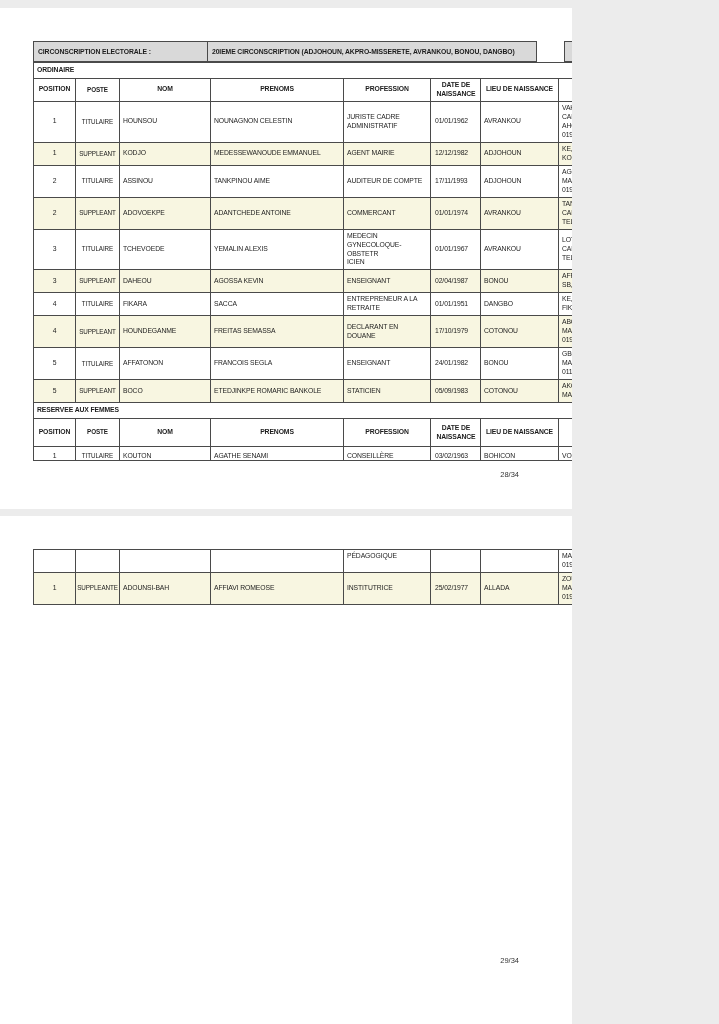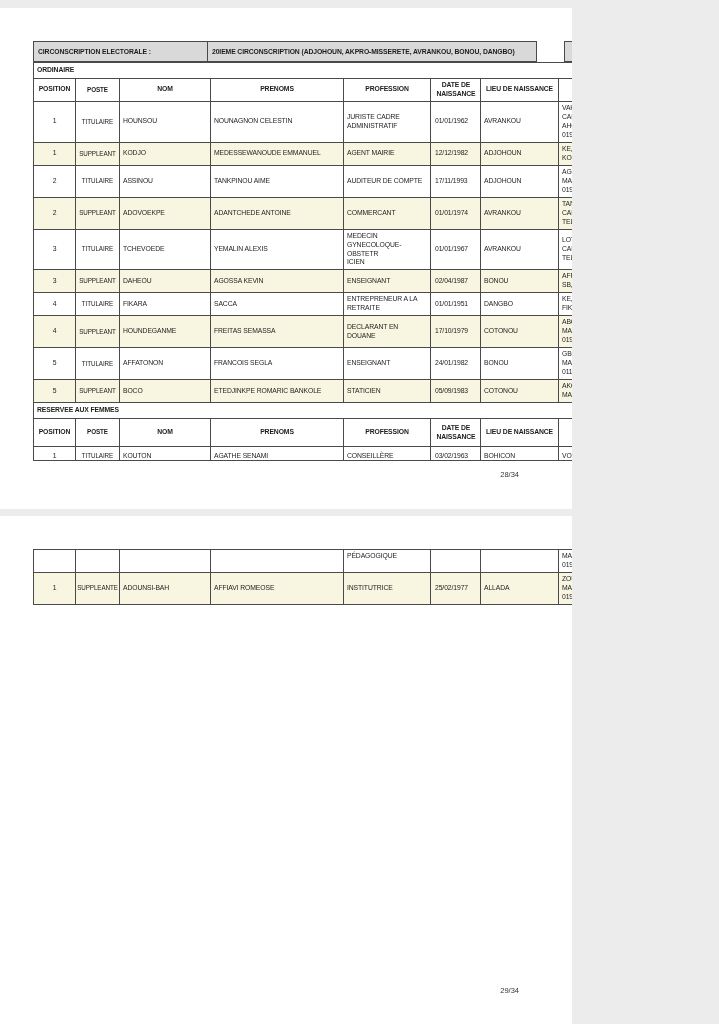--- a/index.html
+++ b/index.html
@@ -63,21 +63,21 @@
   .head .cell{font-weight:bold;justify-content:center;text-align:center;background:#ffffff;}
   .head{min-height:20px;}
   .head.tall{min-height:27px;}
   .clipbox{display:block;height:13px;overflow:hidden;border-bottom:1px solid #4a4a4a;}
   .clipbox .row{border-bottom:0;}
 
   .page-footer{
     position:absolute;right:53px;font-size:7.5px;color:#333;
   }
   .pf1{top:462px;}
-  .pf2{top:440px;margin-top:30px;}
+  .pf2{top:440px;}
 </style>
 </head>
 <body>
 
 <div class="page page1">
 
   <div class="band">
     <div class="band-cell band-label">CIRCONSCRIPTION ELECTORALE :</div>
     <div class="band-cell band-value">20IEME CIRCONSCRIPTION (ADJOHOUN, AKPRO-MISSERETE, AVRANKOU, BONOU, DANGBO)</div>
     <div class="band-gap"></div>

